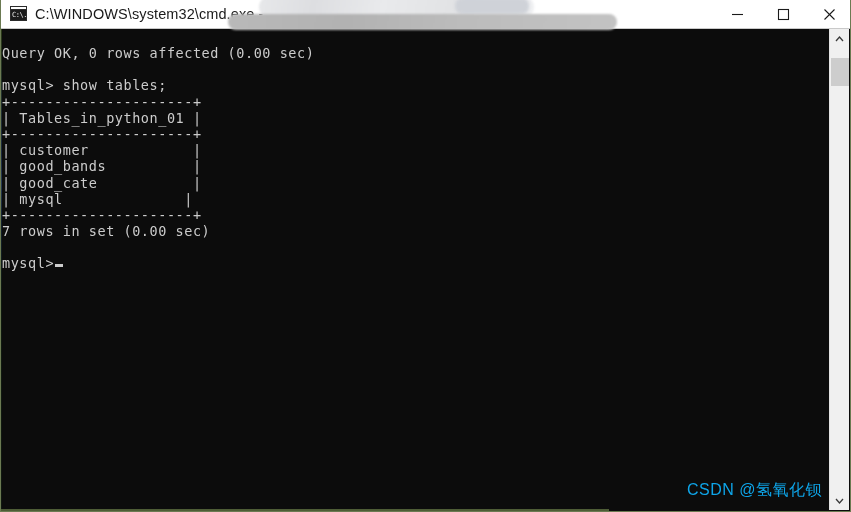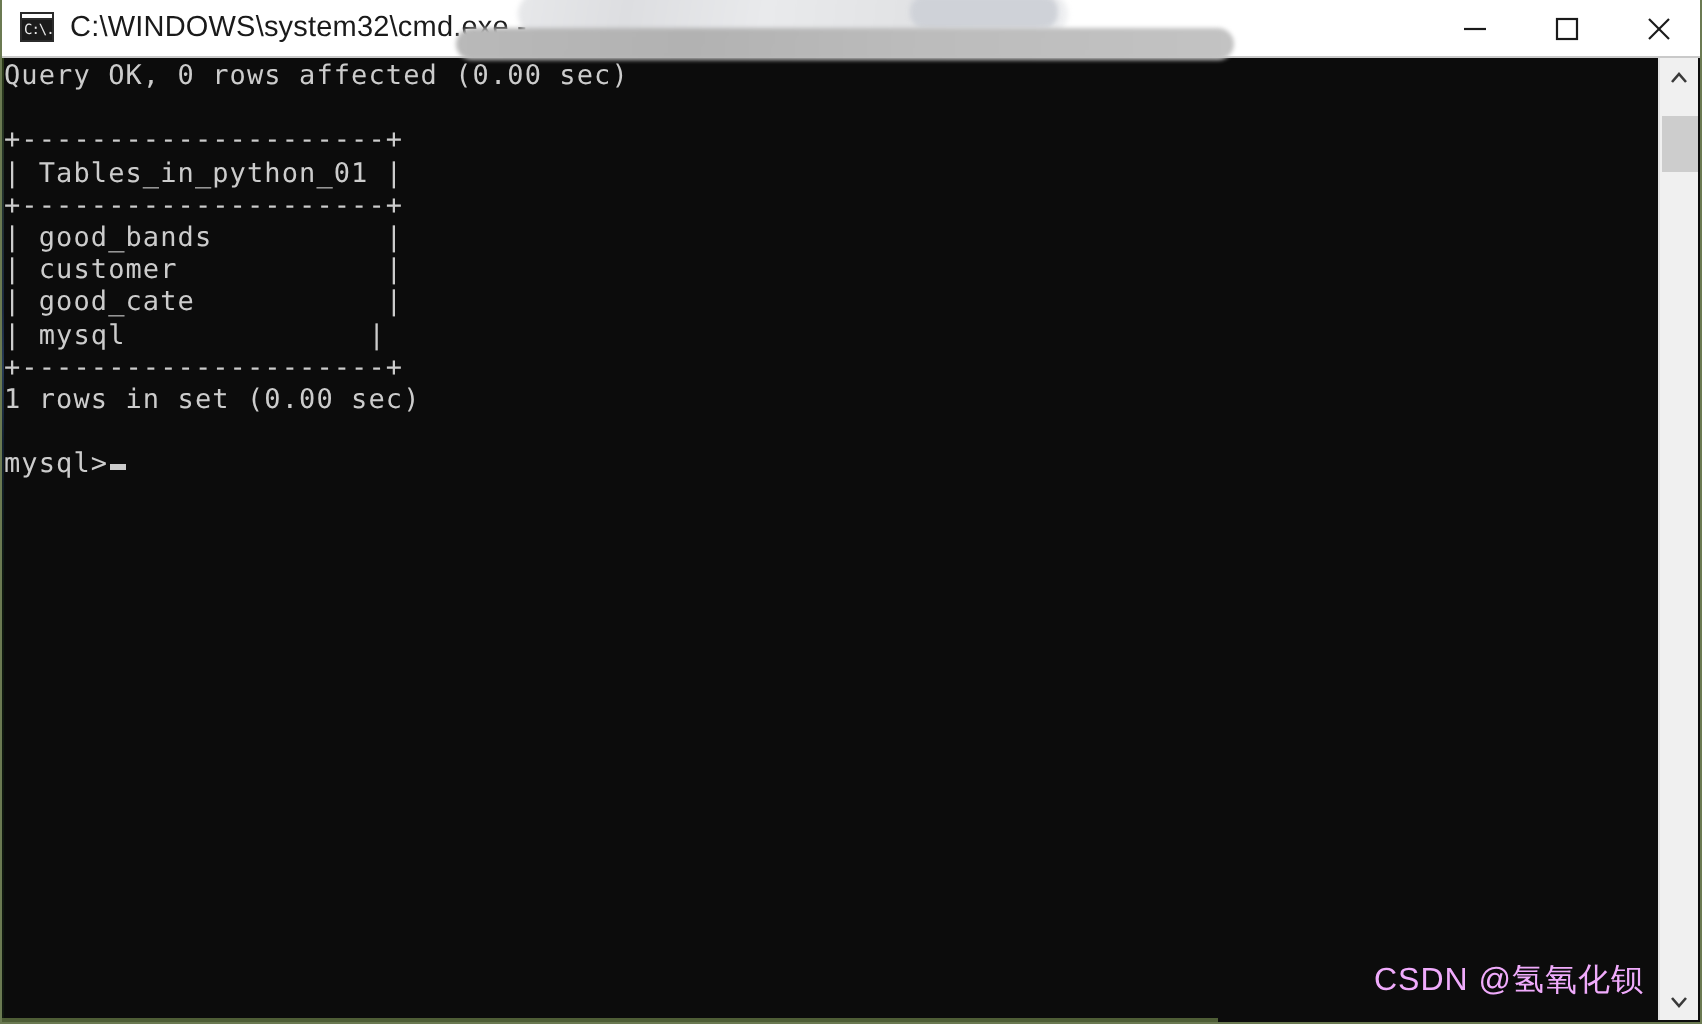--- a/index.html
+++ b/index.html
@@ -134,21 +134,21 @@
 
   
   .console {
     position: absolute;
     left: 0;
     top: 29px;
     width: 829px;
     height: 482px;
     background: #0c0c0c;
     overflow: hidden;
-    padding: 1px 0 0 1px;
+    padding: 16px 0 0 1px;
     box-sizing: border-box;
   }
   .cline {
     font-family: "DejaVu Sans Mono", monospace;
     font-size: 13.5px;
     line-height: 16.2px;
     color: #cccccc;
     white-space: pre;
     letter-spacing: 0.55px;
     height: 16.2px;
@@ -214,21 +214,21 @@
     background: #f0f0f0;
   }
 
   
   .watermark {
     position: absolute;
     right: 28px;
     bottom: 10px;
     font-family: "Liberation Sans", "DejaVu Sans", sans-serif;
     font-size: 16px;
-    color: #f0abfc;
+    color: #0ea5e9;
     white-space: nowrap;
     letter-spacing: 0.5px;
     z-index: 4;
   }
 
   
   .bottom-edge {
     position: absolute;
     left: 0; bottom: 0;
     width: 608px; height: 2px;
@@ -269,29 +269,30 @@
     </div>
   </div>
 
   <div class="redaction r1"></div>
   <div class="redaction r3"></div>
   <div class="redaction r2"></div>
 
   <div class="console">
     <div class="cline">Query OK, 0 rows affected (0.00 sec)</div>
     <div class="cline"></div>
+    <div class="cline">mysql&gt; show tables;</div>
     <div class="cline">+---------------------+</div>
     <div class="cline">| Tables_in_python_01 |</div>
     <div class="cline">+---------------------+</div>
+    <div class="cline">| customer            |</div>
     <div class="cline">| good_bands          |</div>
-    <div class="cline">| customer            |</div>
     <div class="cline">| good_cate           |</div>
     <div class="cline">| mysql              |</div>
     <div class="cline">+---------------------+</div>
-    <div class="cline">1 rows in set (0.00 sec)</div>
+    <div class="cline">7 rows in set (0.00 sec)</div>
     <div class="cline"></div>
     <div class="cline with-cursor"><span>mysql&gt;</span><span class="cursor"></span></div>
   </div>
 
   <div class="left-edge"></div>
 
   <div class="scrollbar">
     <div class="sb-arrow up">
       <svg width="9" height="6" viewBox="0 0 9 6" aria-hidden="true">
         <polyline points="1,5 4.5,1 8,5" fill="none" stroke="#3a3a3a" stroke-width="1.3"></polyline>

